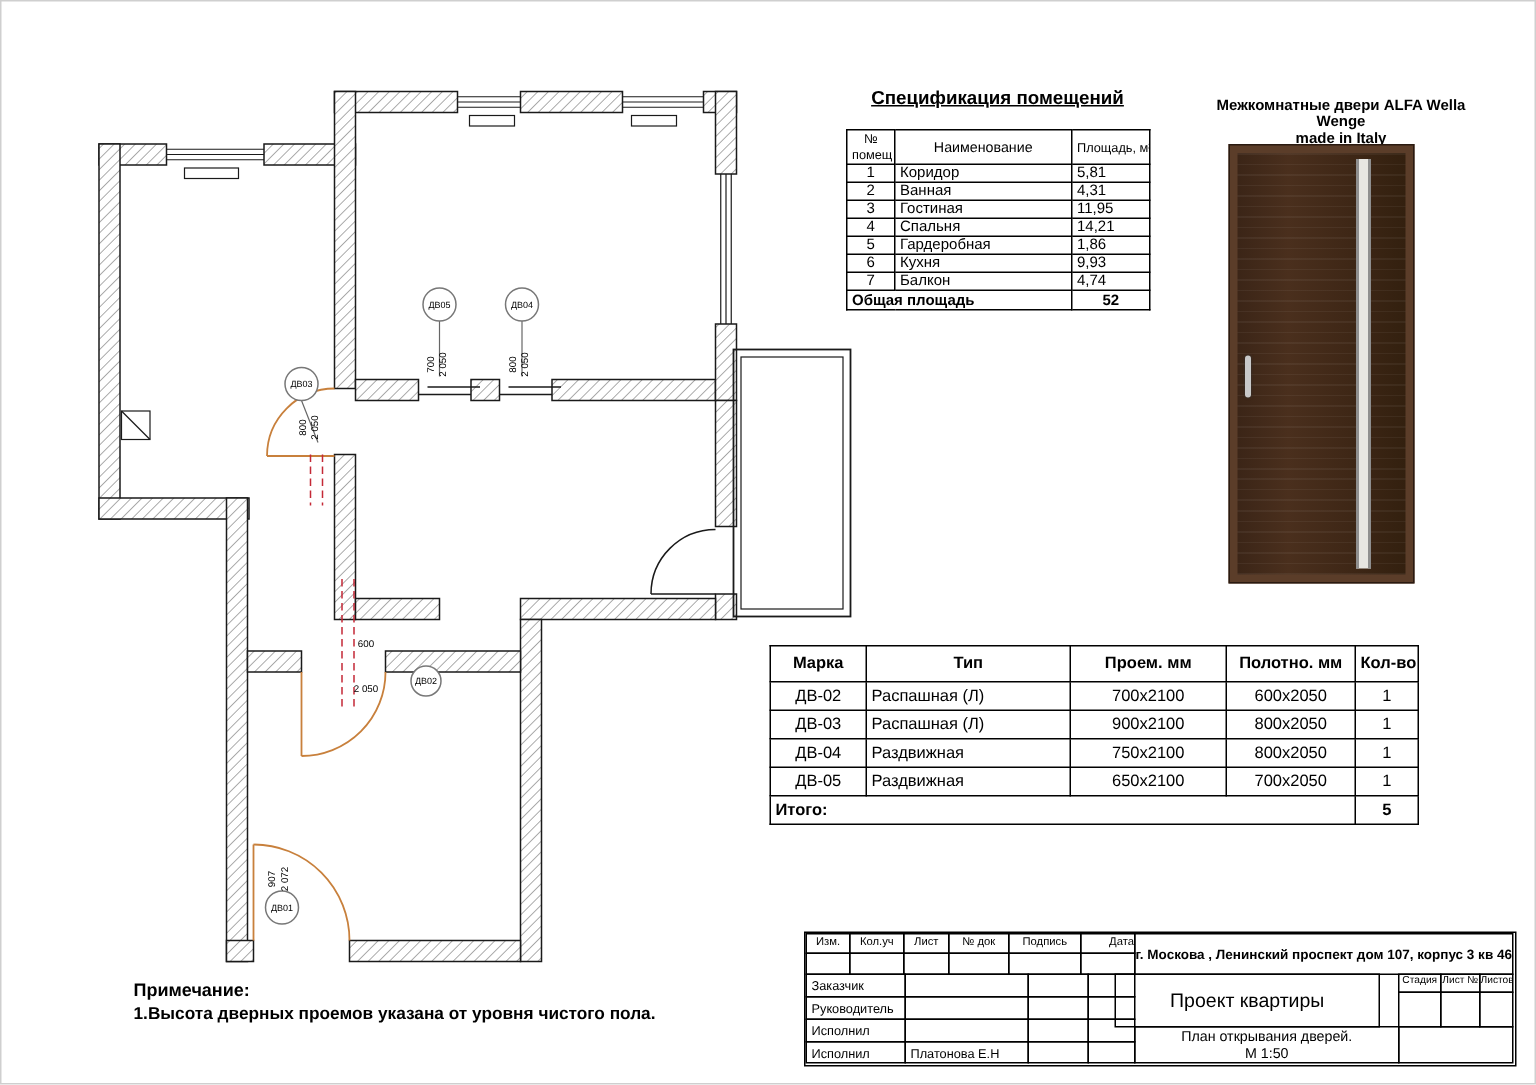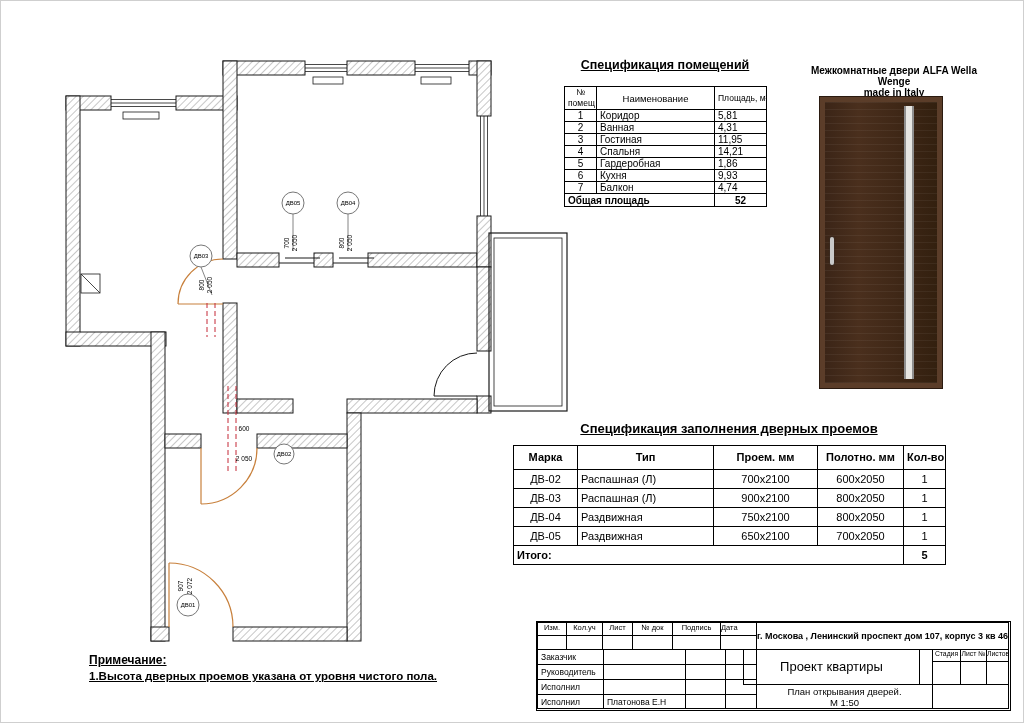--- a/index.html
+++ b/index.html
@@ -224,21 +224,20 @@
     <div style="font-weight:700; font-size:10px;">Межкомнатные двери ALFA Wella Wenge</div>
     <div style="font-weight:700; font-size:10px;">made in Italy</div>
   </div>
   <div class="abs door-frame" style="left:818px; top:95px; width:124px; height:293px;">
     <div class="door-leaf"></div>
     <div class="door-stripe"></div>
     <div class="door-handle"></div>
   </div>
 
   <div class="abs" style="left:512px; top:420px; width:432px;">
-    <div class="tbl-title" style="font-size:13px;">Спецификация заполнения дверных проемов</div>
     <table class="spec" style="width:432px; font-size:11px; margin-top:9px; line-height:13px;">
       <colgroup>
           <col style="width:64px">
           <col style="width:136px">
           <col style="width:104px">
           <col style="width:86px">
           <col style="width:42px">
         </colgroup>
       <thead>
         <tr style="height:24px;">
@@ -279,33 +278,33 @@
             <td class="c">1</td>
           </tr>
         <tr style="height:19px;">
           <td class="l b" colspan="4">Итого:</td>
           <td class="c b">5</td>
         </tr>
       </tbody>
     </table>
   </div>
 
-  <div class="abs" style="left:88px; top:652px;text-decoration:underline;">
+  <div class="abs" style="left:88px; top:652px;">
     <div style="font-weight:700; font-size:12px;">Примечание:</div>
     <div style="font-weight:700; font-size:11.5px; margin-top:3px;">1.Высота дверных проемов указана от уровня чистого пола.</div>
   </div>
 
   <div class="abs" style="left:535px; top:620px; width:475px; height:90px; border:1.5px solid #000; box-sizing:border-box;">
 
     <div class="tb-cell" style="left:0;   top:0; width:30px; height:14px; font-size:7.5px; text-align:center;">Изм.</div>
     <div class="tb-cell" style="left:29px; top:0; width:37px; height:14px; font-size:7.5px; text-align:center;">Кол.уч</div>
     <div class="tb-cell" style="left:65px; top:0; width:31px; height:14px; font-size:7.5px; text-align:center;">Лист</div>
     <div class="tb-cell" style="left:95px; top:0; width:41px; height:14px; font-size:7.5px; text-align:center;">№ док</div>
     <div class="tb-cell" style="left:135px; top:0; width:49px; height:14px; font-size:7.5px; text-align:center;">Подпись</div>
-    <div class="tb-cell" style="left:183px; top:0; width:37px; height:14px; font-size:7.5px; text-align:left;">Дата</div>
+    <div class="tb-cell" style="left:183px; top:0; width:37px; height:14px; font-size:7.5px; text-align:right;">Дата</div>
 
     <div class="tb-cell" style="left:0;   top:13px; width:30px; height:15px;"></div>
     <div class="tb-cell" style="left:29px; top:13px; width:37px; height:15px;"></div>
     <div class="tb-cell" style="left:65px; top:13px; width:31px; height:15px;"></div>
     <div class="tb-cell" style="left:95px; top:13px; width:41px; height:15px;"></div>
     <div class="tb-cell" style="left:135px; top:13px; width:49px; height:15px;"></div>
     <div class="tb-cell" style="left:183px; top:13px; width:37px; height:15px;"></div>
 
     <div class="tb-cell" style="left:0; top:27px; width:67px; height:16px; font-size:8.5px; padding:2px 0 0 3px;">Заказчик</div>
     <div class="tb-cell" style="left:66px; top:27px; width:83px; height:16px;"></div>

